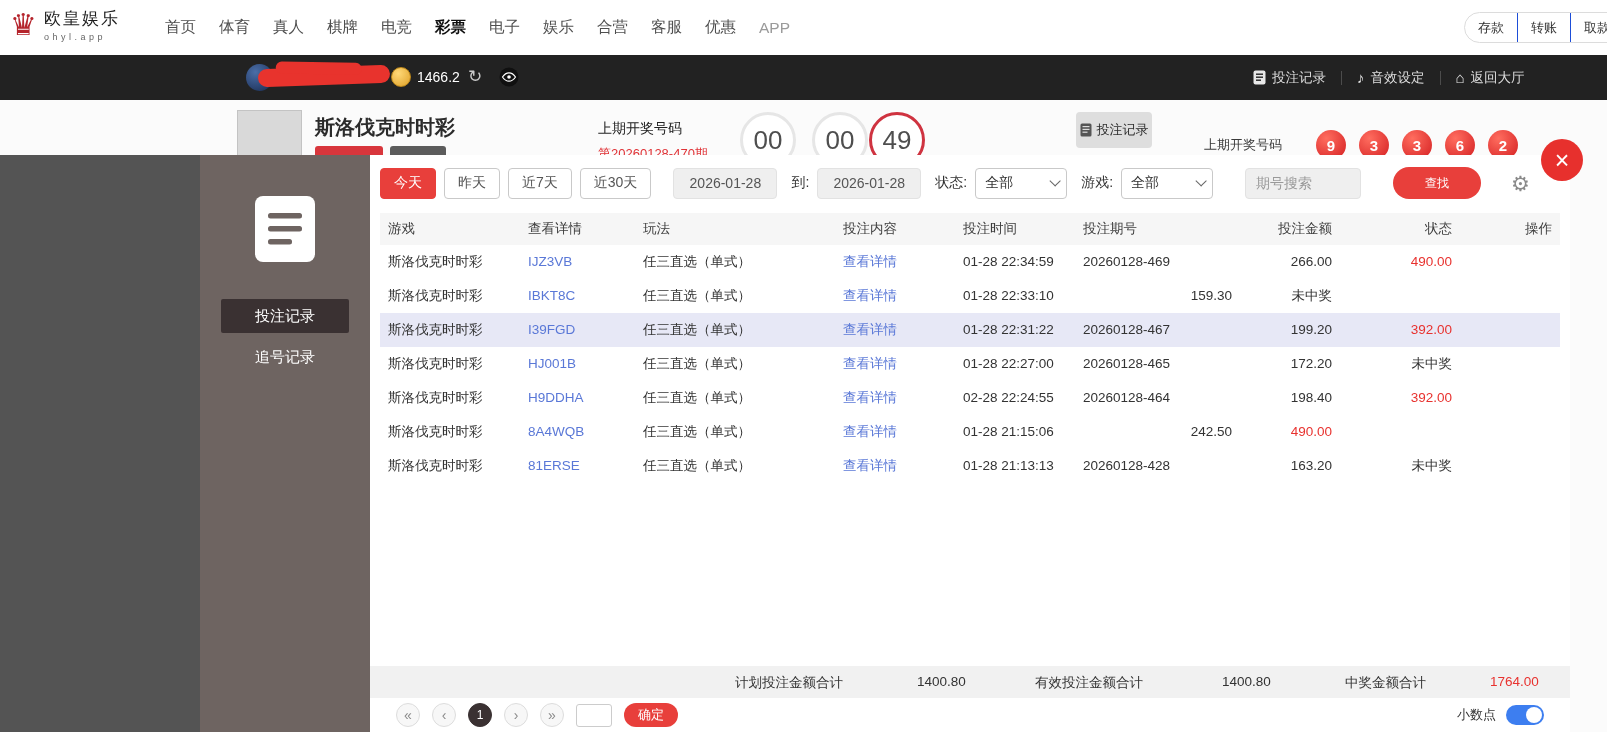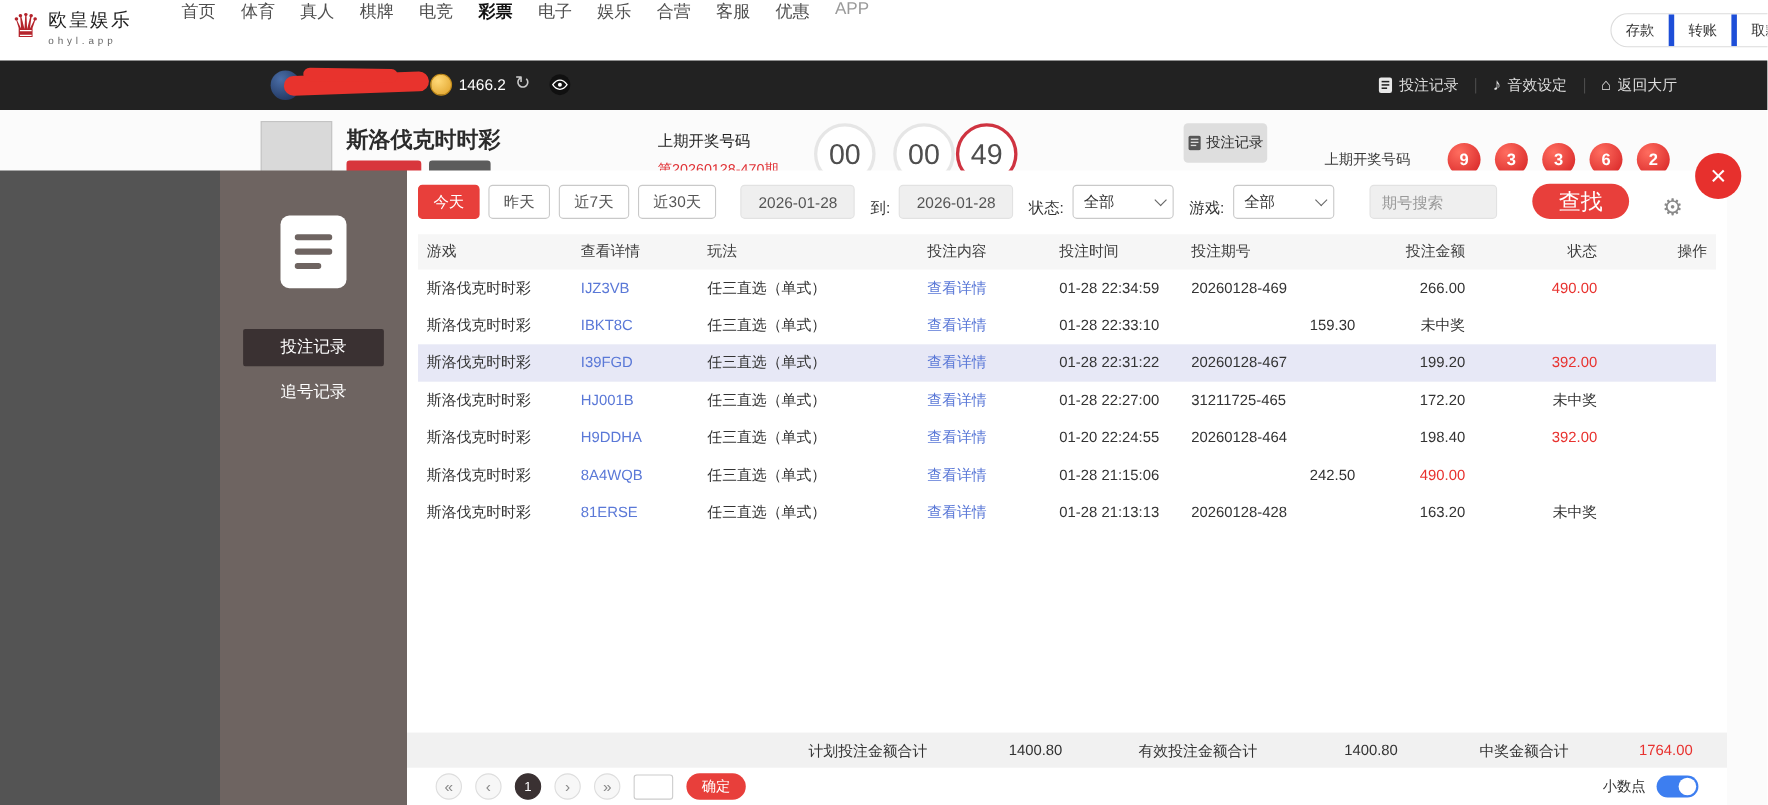--- a/index.html
+++ b/index.html
@@ -6,28 +6,28 @@
   html,body{background:#fff}
   #screen{position:relative;width:1607px;height:732px;overflow:hidden;background:#fff;
     font-family:"Liberation Sans","DejaVu Sans",sans-serif;color:#333}
 
   
   .topnav{position:absolute;left:0;top:0;width:100%;height:55px;background:#fff;z-index:5}
   .logo{position:absolute;left:10px;top:7px;display:flex;align-items:center;gap:7px;cursor:pointer}
   .logo-glyph{font-size:30px;color:#b5242c;line-height:1}
   .logo-title{font-size:17px;font-weight:normal;color:#1c1c1c;letter-spacing:2px}
   .logo-sub{font-size:9px;color:#666;letter-spacing:3.5px;margin-top:2px}
-  .nav{position:absolute;left:165px;top:0;height:55px;display:flex;gap:23px}
+  .nav{position:absolute;left:165px;top:0;height:55px;display:flex;align-items:center;gap:23px}
   .nav-item{font-size:15.5px;color:#4f4f4f;cursor:pointer;white-space:nowrap}
   .nav-item.active{color:#101010;font-weight:bold}
   .nav-item.muted{color:#9a9a9a}
   .wallet{position:absolute;left:1464px;top:12px;height:31px;border:1px solid #dcdcdc;border-radius:16px;
     display:flex;align-items:center;background:#fff;overflow:hidden}
   .wallet-item{padding:0 13px;font-size:13px;color:#333;line-height:29px;cursor:pointer;white-space:nowrap}
-  .wallet-item + .wallet-item{border-left:5px solid #1d4ed8}
+  .wallet-item + .wallet-item{border-left:1px solid #1d4ed8}
 
   
   .subheader{position:absolute;left:0;top:55px;width:100%;height:45px;background:#222;z-index:5}
   .avatar{position:absolute;left:246px;top:9px;width:27px;height:27px;border-radius:50%;
     background:radial-gradient(circle at 35% 30%,#4a6ea8,#17294e);cursor:pointer}
   .scribble{position:absolute;left:258px;top:12px;width:132px;height:18px;background:#e8332d;border-radius:12px;transform:rotate(-2deg)}
   .scribble::after{content:"";position:absolute;left:18px;top:-5px;width:86px;height:12px;background:#e8332d;border-radius:8px;transform:rotate(3deg)}
   .coin{position:absolute;left:391px;top:12px;width:20px;height:20px;border-radius:50%;
     background:radial-gradient(circle at 35% 30%,#ffd977,#dfa028);border:1px solid #c08a1a}
   .balance{position:absolute;left:417px;top:14px;color:#fff;font-size:14px}
@@ -62,37 +62,37 @@
   
   .overlay-left{position:absolute;left:0;top:155px;width:200px;bottom:0;background:#545454;z-index:14}
   .modal-side{position:absolute;left:200px;top:155px;width:170px;bottom:0;background:#6e6461;z-index:20}
   .side-doc-icon{margin:40px auto 36px;width:62px;display:flex;justify-content:center}
   .side-item{height:34px;line-height:34px;text-align:center;color:#fff;font-size:15px;cursor:pointer;
     width:128px;margin:0 auto 7px;border-radius:2px}
   .side-item.active{background:#3a3132}
   .modal-main{position:absolute;left:370px;top:155px;width:1200px;bottom:0;background:#fff;z-index:20}
 
   
-  .filterbar{display:flex;align-items:flex-end;padding:12px 10px;gap:8px}
+  .filterbar{display:flex;align-items:center;padding:12px 10px;gap:8px}
   .fbtn{height:31px;padding:0 13px;border:1px solid #c9c9c9;border-radius:4px;background:#fff;color:#555;
     font-size:14px;display:flex;align-items:center;cursor:pointer;white-space:nowrap}
   .fbtn.active{background:#e83f3b;border-color:#e83f3b;color:#fff}
   .finput{height:31px;background:#efefef;border:1px solid #e2e2e2;border-radius:4px;color:#555;font-size:14px;
     text-align:center;width:104px;font-family:inherit}
   .ml14{margin-left:14px}
   .flabel{font-size:14px;color:#333;margin-left:6px;white-space:nowrap}
   .fselect{height:31px;width:92px;border:1px solid #c9c9c9;border-radius:4px;background:#fff;display:flex;
     align-items:center;justify-content:space-between;padding:0 9px;font-size:14px;color:#333;cursor:pointer}
   .chev{width:8px;height:8px;border-right:1.6px solid #666;border-bottom:1.6px solid #666;
     transform:rotate(45deg) translateY(-3px)}
   .fsearch{height:31px;width:116px;background:#efefef;border:1px solid #e2e2e2;border-radius:4px;padding:0 10px;
     font-size:14px;color:#333;margin-left:24px;font-family:inherit}
   .fsearch::placeholder{color:#999}
   .fgo{height:32px;width:88px;margin-left:24px;background:#e83f3b;color:#fff;border:none;border-radius:16px;
-    font-size:20px;cursor:pointer;font-family:Liberation Serif, serif}
+    font-size:12px;cursor:pointer;font-family:Liberation Serif, serif}
   .fgear{margin-left:22px;font-size:21px;color:#8a8a8a;cursor:pointer;line-height:1}
 
   
   .tbl{margin:2px 10px 0}
   .thead,.trow{display:grid;grid-template-columns:140px 115px 200px 120px 120px 165px 100px 120px 1fr}
   .thead{background:#f6f6f6;height:32px;line-height:32px;color:#3e3e3e;font-size:13.5px}
   .trow{height:34px;line-height:34px;font-size:13.5px;color:#333}
   .trow.hl{background:#e7e8f6}
   .cell{padding:0 8px;white-space:nowrap;overflow:hidden}
   .cell.r{text-align:right}
@@ -303,31 +303,31 @@
         <span class="cell r">199.20</span>
         <span class="cell r red">392.00</span>
         <span class="cell r"></span>
       </div>
       <div class="trow">
         <span class="cell">斯洛伐克时时彩</span>
         <span class="cell link">HJ001B</span>
         <span class="cell">任三直选（单式）</span>
         <span class="cell link">查看详情</span>
         <span class="cell">01-28 22:27:00</span>
-        <span class="cell">31211725-465</span>
+        <span class="cell">20260128-465</span>
         <span class="cell r">172.20</span>
         <span class="cell r">未中奖</span>
         <span class="cell r"></span>
       </div>
       <div class="trow">
         <span class="cell">斯洛伐克时时彩</span>
         <span class="cell link">H9DDHA</span>
         <span class="cell">任三直选（单式）</span>
         <span class="cell link">查看详情</span>
-        <span class="cell">01-20 22:24:55</span>
+        <span class="cell">02-28 22:24:55</span>
         <span class="cell">20260128-464</span>
         <span class="cell r">198.40</span>
         <span class="cell r red">392.00</span>
         <span class="cell r"></span>
       </div>
       <div class="trow">
         <span class="cell">斯洛伐克时时彩</span>
         <span class="cell link">8A4WQB</span>
         <span class="cell">任三直选（单式）</span>
         <span class="cell link">查看详情</span>

